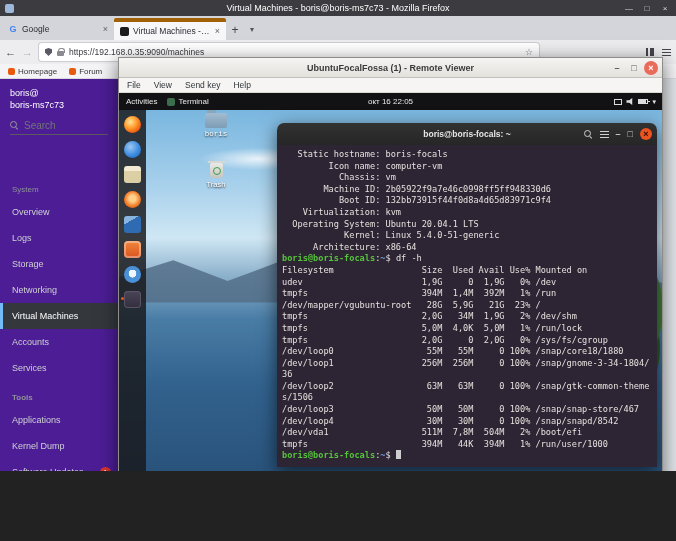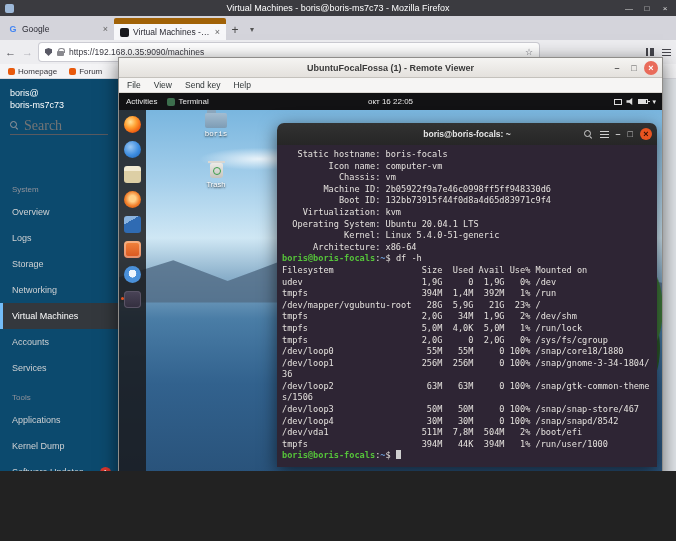--- a/index.html
+++ b/index.html
@@ -8,21 +8,21 @@
 
   
   .ff { position:absolute; left:0; top:0; width:676px; height:516px; background:#e8e8ec; z-index:1; }
   .ff-titlebar { height:16px; background:#3b3b40; color:#fff; position:relative;
                  display:flex; align-items:center; justify-content:center; font-size:9px; }
   .ff-appicon { position:absolute; left:5px; top:4px; width:9px; height:9px; background:#9db8d8; border-radius:2px; }
   .ff-controls { position:absolute; right:3px; top:0; height:16px; display:flex; align-items:center; gap:2px; }
   .ff-controls span { width:16px; text-align:center; font-size:8px; color:#ddd; cursor:default; }
   .ff-tabbar { height:24px; background:#d4d4db; display:flex; align-items:flex-end; padding-left:2px; }
   .tab { height:22px; display:flex; align-items:center; gap:4px; padding:0 6px; font-size:8.5px; color:#2a2a33; width:112px; }
-  .tab.active { background:#f7f7f9; border-top:6px solid #a16207; border-radius:2px 2px 0 0; }
+  .tab.active { background:#f7f7f9; border-top:4px solid #a16207; border-radius:2px 2px 0 0; }
   .tab-label { flex:1; white-space:nowrap; overflow:hidden; text-overflow:ellipsis; }
   .tab-close { color:#666; font-size:9px; }
   .fav { width:10px; height:10px; display:flex; align-items:center; justify-content:center;
          font-size:9px; font-weight:bold; color:#4285F4; }
   .fav-cockpit { background:#1b1b1f; border-radius:2px; width:9px; height:9px; }
   .newtab { width:18px; text-align:center; font-size:12px; color:#444; margin-bottom:3px; }
   .alltabs { width:16px; text-align:center; font-size:8px; color:#555; margin-bottom:6px; }
   .ff-toolbar { height:24px; background:#ededf0; display:flex; align-items:center; padding:0 5px; gap:6px; }
   .nav-arrow { font-size:11px; color:#46464d; }
   .nav-arrow.disabled { color:#b3b3ba; }
@@ -40,33 +40,33 @@
   .bars::before { top:-3px; } .bars::after { top:3px; }
   .lib-ico { width:8px; height:8px; border-left:2px solid #46464d; border-right:2px solid #46464d; background:linear-gradient(90deg,transparent 2px,#46464d 2px 4px,transparent 4px); }
   .ff-bookmarks { height:15px; background:#f4f4f6; display:flex; align-items:center; gap:12px; padding-left:8px;
                   font-size:8px; color:#35353c; border-bottom:1px solid #d9d9df; }
   .bm { display:flex; align-items:center; gap:3px; }
   .bm-ico { width:7px; height:7px; background:#e8590c; border-radius:2px; }
   .ff-content { position:absolute; top:79px; left:0; right:0; bottom:0; display:flex; }
   .cp-main { flex:1; background:#e2e6ea; }
 
   
-  .cp-side { width:118px; background:#0c4a6e; color:#cfd1d3; flex:0 0 auto; display:flex; flex-direction:column; }
+  .cp-side { width:118px; background:#4c1d95; color:#cfd1d3; flex:0 0 auto; display:flex; flex-direction:column; }
   .cp-host { padding:8px 10px 0 10px; font-size:9px; line-height:12px; color:#fff; }
   .cp-search { margin:6px 10px 0 10px; height:18px; border-bottom:1px solid #5a5a60;
                display:flex; align-items:center; gap:5px; color:#97979d; }
-  .cp-search input { background:transparent; border:none; outline:none; color:#97979d; font-size:14px; width:78px;
-                     font-family:Liberation Serif, serif; }
+  .cp-search input { background:transparent; border:none; outline:none; color:#97979d; font-size:10px; width:78px;
+                     font-family:Liberation Sans, sans-serif; }
   .mag { position:relative; width:9px; height:9px; flex:0 0 auto; }
   .mag::before { content:""; position:absolute; left:0; top:0; width:5px; height:5px; border:1px solid currentColor; border-radius:50%; }
   .mag::after { content:""; position:absolute; left:6px; top:6px; width:3px; height:1px; background:currentColor; transform:rotate(45deg); transform-origin:0 0; }
   .cp-nav { margin-top:28px; display:flex; flex-direction:column; }
   .cnav { height:26px; display:flex; align-items:center; padding-left:12px; font-size:9px; color:#cfd1d3; }
   .cnav.section { height:20px; font-size:8px; color:#90929a; margin-top:16px; }
-  .cnav.section.later { margin-top:6px; }
+  .cnav.section.later { margin-top:6px;font-weight:bold; }
   .cnav.active { background:#34383d; border-left:3px solid #73bcf7; padding-left:9px; color:#fff; }
   .badge { margin-left:auto; margin-right:7px; background:#d9352c; color:#fff; border-radius:7px;
            font-size:7px; min-width:11px; height:11px; line-height:11px; text-align:center; padding:0 3px; }
 
   
   .rv { position:absolute; left:118px; top:57px; width:545px; height:440px; z-index:5;
         background:#f6f5f4; border:1px solid #8f8d8a; box-shadow:0 4px 18px rgba(0,0,0,.55); }
   .rv-titlebar { height:20px; background:linear-gradient(#f5f4f2,#e4e1dd); border-bottom:1px solid #c4c1bc;
                  display:flex; align-items:center; justify-content:center; position:relative;
                  font-size:9px; font-weight:bold; color:#3a3a3a; }

